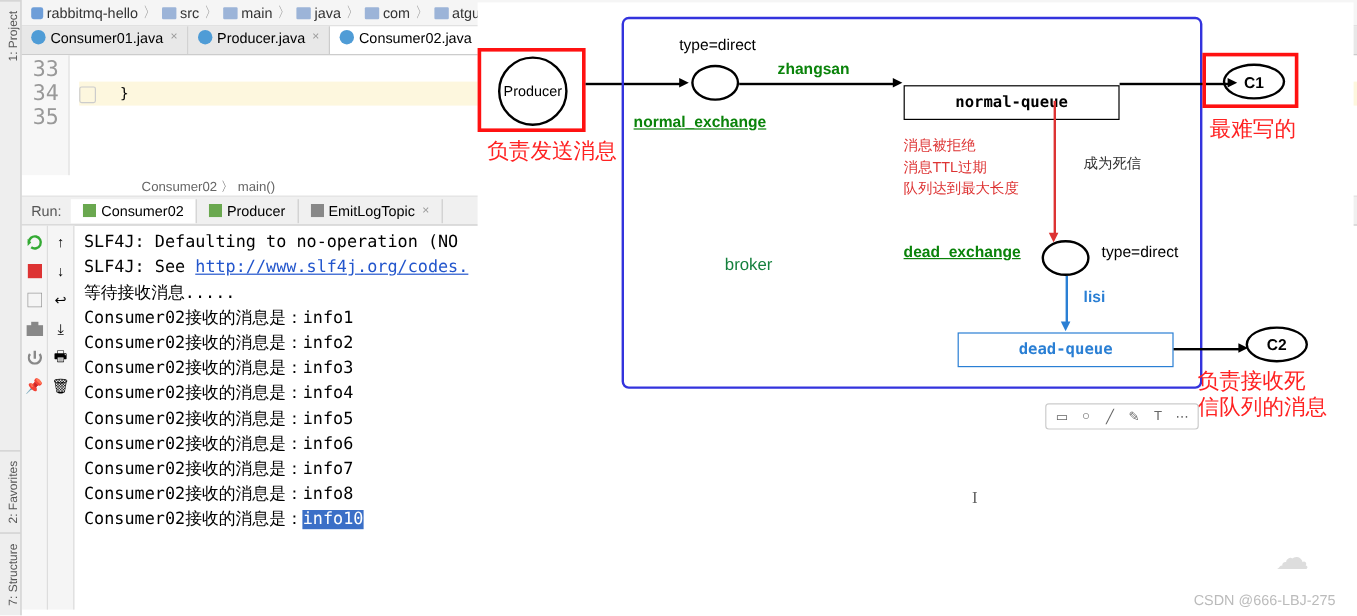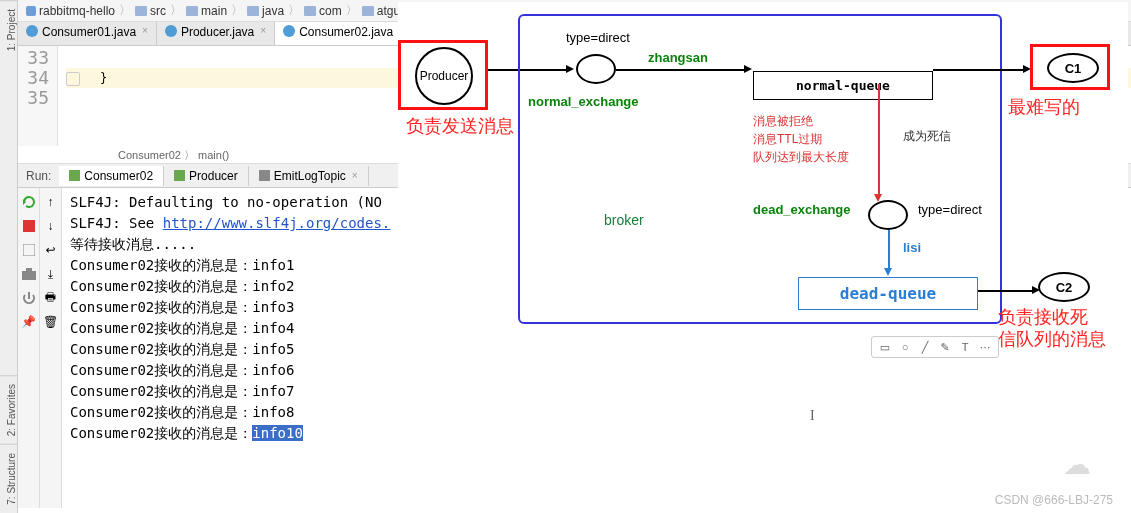--- a/index.html
+++ b/index.html
@@ -50,24 +50,24 @@
 
 
 .diagram { position: absolute; left: 398px; top: 2px; width: 730px; height: 350px; background: #fff; font-family: Arial, sans-serif; }
 .producer-box { position: absolute; left: 0; top: 38px; width: 90px; height: 70px; border: 3px solid #f11; }
 .producer-circle { position: absolute; left: 14px; top: 4px; width: 58px; height: 58px; border: 2px solid #000; border-radius: 50%; display: flex; align-items: center; justify-content: center; font-size: 12px; }
 .producer-label { position: absolute; left: 8px; top: 112px; color: #f22; font-size: 18px; }
 
 .broker-box { position: absolute; left: 120px; top: 12px; width: 484px; height: 310px; border: 2px solid #33d; border-radius: 6px; }
 .exch-circle { position: absolute; width: 40px; height: 30px; border: 2px solid #000; border-radius: 50%; }
 .type-label { position: absolute; font-size: 13px; }
-.exch-label { position: absolute; color: #0a830a; font-weight: bold; font-size: 13px; }
+.exch-label { position: absolute; color: #0a830a; font-weight: bold; font-size: 13px; text-decoration: underline; }
 .route-label { position: absolute; color: #0a830a; font-weight: bold; font-size: 13px; }
 .queue-box { position: absolute; border: 1.5px solid #000; text-align: center; padding: 6px 0; font-family: Consolas, monospace; font-size: 13px; font-weight: bold; }
-.dead-queue-box { position: absolute; border: 1.5px solid #2a7fd4; color: #2a7fd4; text-align: center; padding: 6px 0; font-family: Consolas, monospace; font-size: 16px; font-weight: bold; }
+.dead-queue-box { position: absolute; border: 1.5px solid #2a7fd4; color: #2a7fd4; text-align: center; padding: 6px 0; font-family: Consolas, monospace; font-size: 13px; font-weight: bold; }
 .reason { position: absolute; color: #d33; font-size: 12px; line-height: 18px; }
 .dead-reason-label { position: absolute; color: #333; font-size: 12px; }
 .broker-label { position: absolute; color: #15803d; font-size: 14px; padding-left: 48px; }
 
 .consumer-box { position: absolute; width: 80px; height: 46px; border: 3px solid #f11; }
 .consumer-circle { position: absolute; width: 52px; height: 30px; border: 2px solid #000; border-radius: 50%; display: flex; align-items: center; justify-content: center; font-size: 13px; font-weight: bold; left: 14px; top: 6px; }
 .c-label { position: absolute; color: #f22; font-size: 18px; line-height: 22px; }
 
 .arrow { position: absolute; background: #000; height: 1.5px; }
 .arrow-red { position: absolute; background: #d33; width: 1.5px; }
@@ -284,21 +284,21 @@
 
   <div class="arrow-blue" style="left:490px;top:228px;height:40px"></div>
   <div class="arrowhead down-blue" style="left:486px;top:266px"></div>
   <div class="route-label" style="left:505px;top:238px;color:#2a7fd4">lisi</div>
 
   <div class="dead-queue-box" style="left:400px;top:275px;width:180px">dead-queue</div>
 
   <div class="arrow" style="left:580px;top:288px;width:56px"></div>
   <div class="arrowhead right" style="left:634px;top:284px"></div>
 
-  <div class="consumer-box" style="left:632px;top:42px">
+  <div class="consumer-box" style="left:604px;top:42px">
     <div class="consumer-circle">C1</div>
   </div>
   <div class="c-label" style="left:610px;top:94px">最难写的</div>
 
   <div style="position:absolute;left:640px;top:270px;">
     <div style="width:52px;height:30px;border:2px solid #000;border-radius:50%;display:flex;align-items:center;justify-content:center;font-size:13px;font-weight:bold">C2</div>
   </div>
   <div class="c-label" style="left:600px;top:304px">
     <div>负责接收死</div>
     <div>信队列的消息</div>

